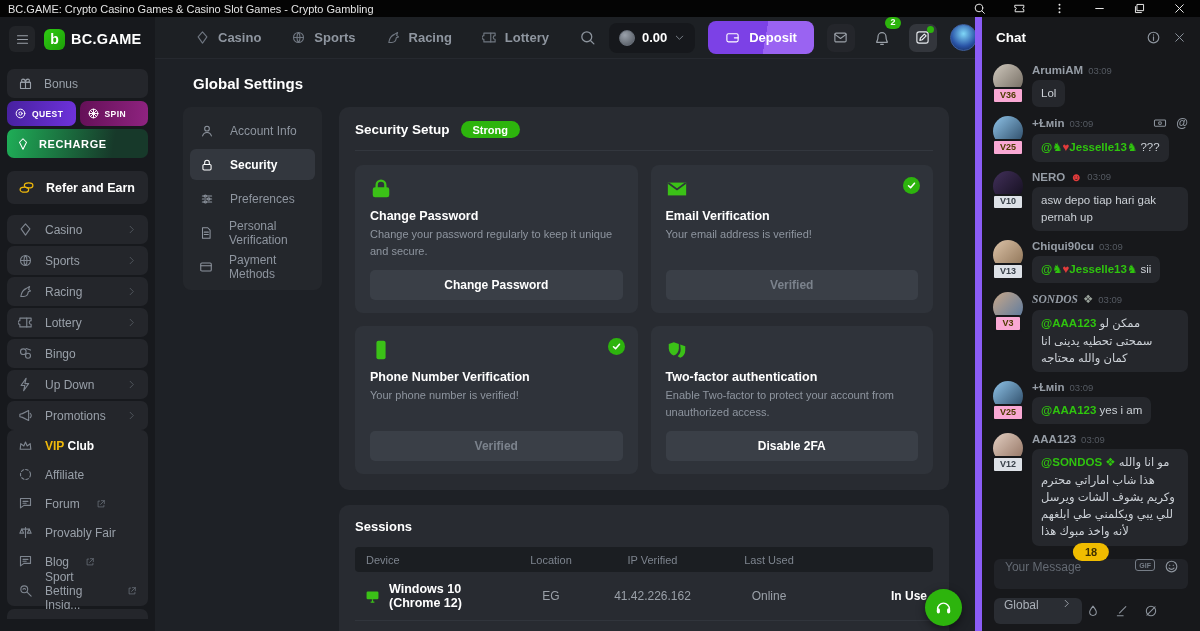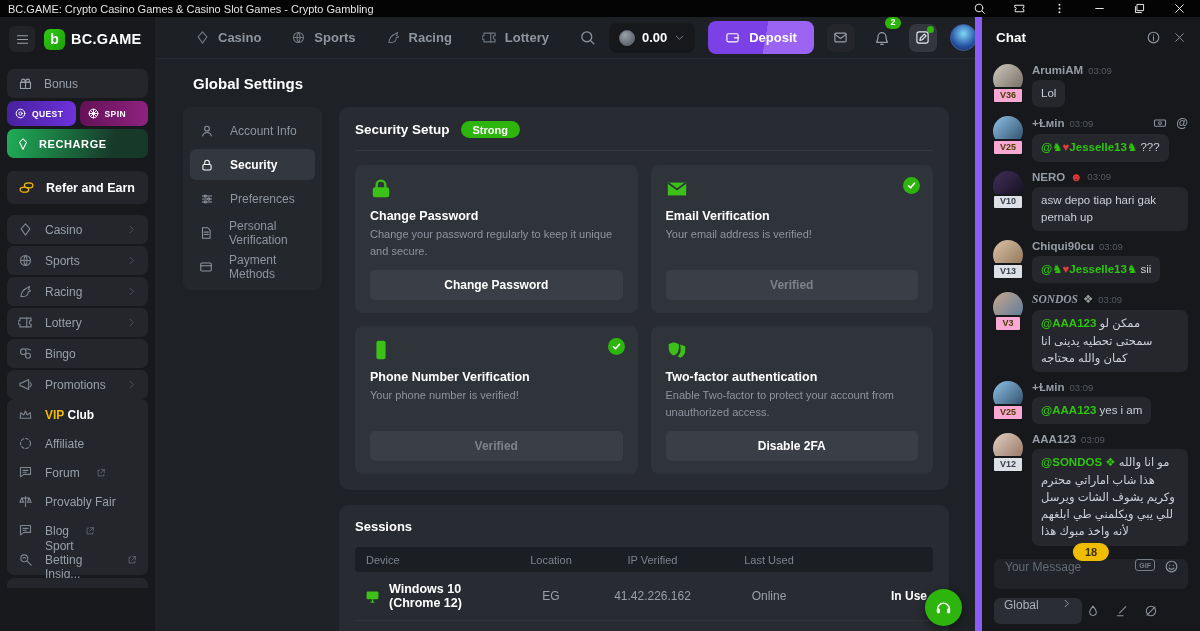--- a/index.html
+++ b/index.html
@@ -292,20 +292,33 @@
             </div>
             <div class="side-item">
               <span class="si-icon">
                 <svg width="15" height="15" viewBox="0 0 24 24" fill="none" stroke="currentColor" stroke-width="1.8" stroke-linecap="round" stroke-linejoin="round">
                   <circle cx="8.5" cy="9" r="4.5"></circle>
                   <circle cx="16" cy="15.5" r="4"></circle>
                   <path d="M13 4l7 2.5"></path>
                 </svg>
               </span>
               <span>Bingo</span>
+            </div>
+            <div class="side-item">
+              <span class="si-icon">
+                <svg width="15" height="15" viewBox="0 0 24 24" fill="none" stroke="currentColor" stroke-width="1.8" stroke-linecap="round" stroke-linejoin="round">
+                  <path d="M13 2L5 13.5h6L9 22l8-11.5h-6z"></path>
+                </svg>
+              </span>
+              <span>Up Down</span>
+              <span class="chev">
+                <svg width="11" height="11" viewBox="0 0 24 24" fill="none" stroke="currentColor" stroke-width="1.8" stroke-linecap="round" stroke-linejoin="round">
+                  <path d="M9 5l7 7-7 7"></path>
+                </svg>
+              </span>
             </div>
             <div class="side-item">
               <span class="si-icon">
                 <svg width="15" height="15" viewBox="0 0 24 24" fill="none" stroke="currentColor" stroke-width="1.8" stroke-linecap="round" stroke-linejoin="round">
                   <path d="M3 10v4l4 1 10 5V4L7 9z"></path>
                   <path d="M19.5 8.5a4.5 4.5 0 0 1 0 7"></path>
                 </svg>
               </span>
               <span>Promotions</span>
               <span class="chev">

